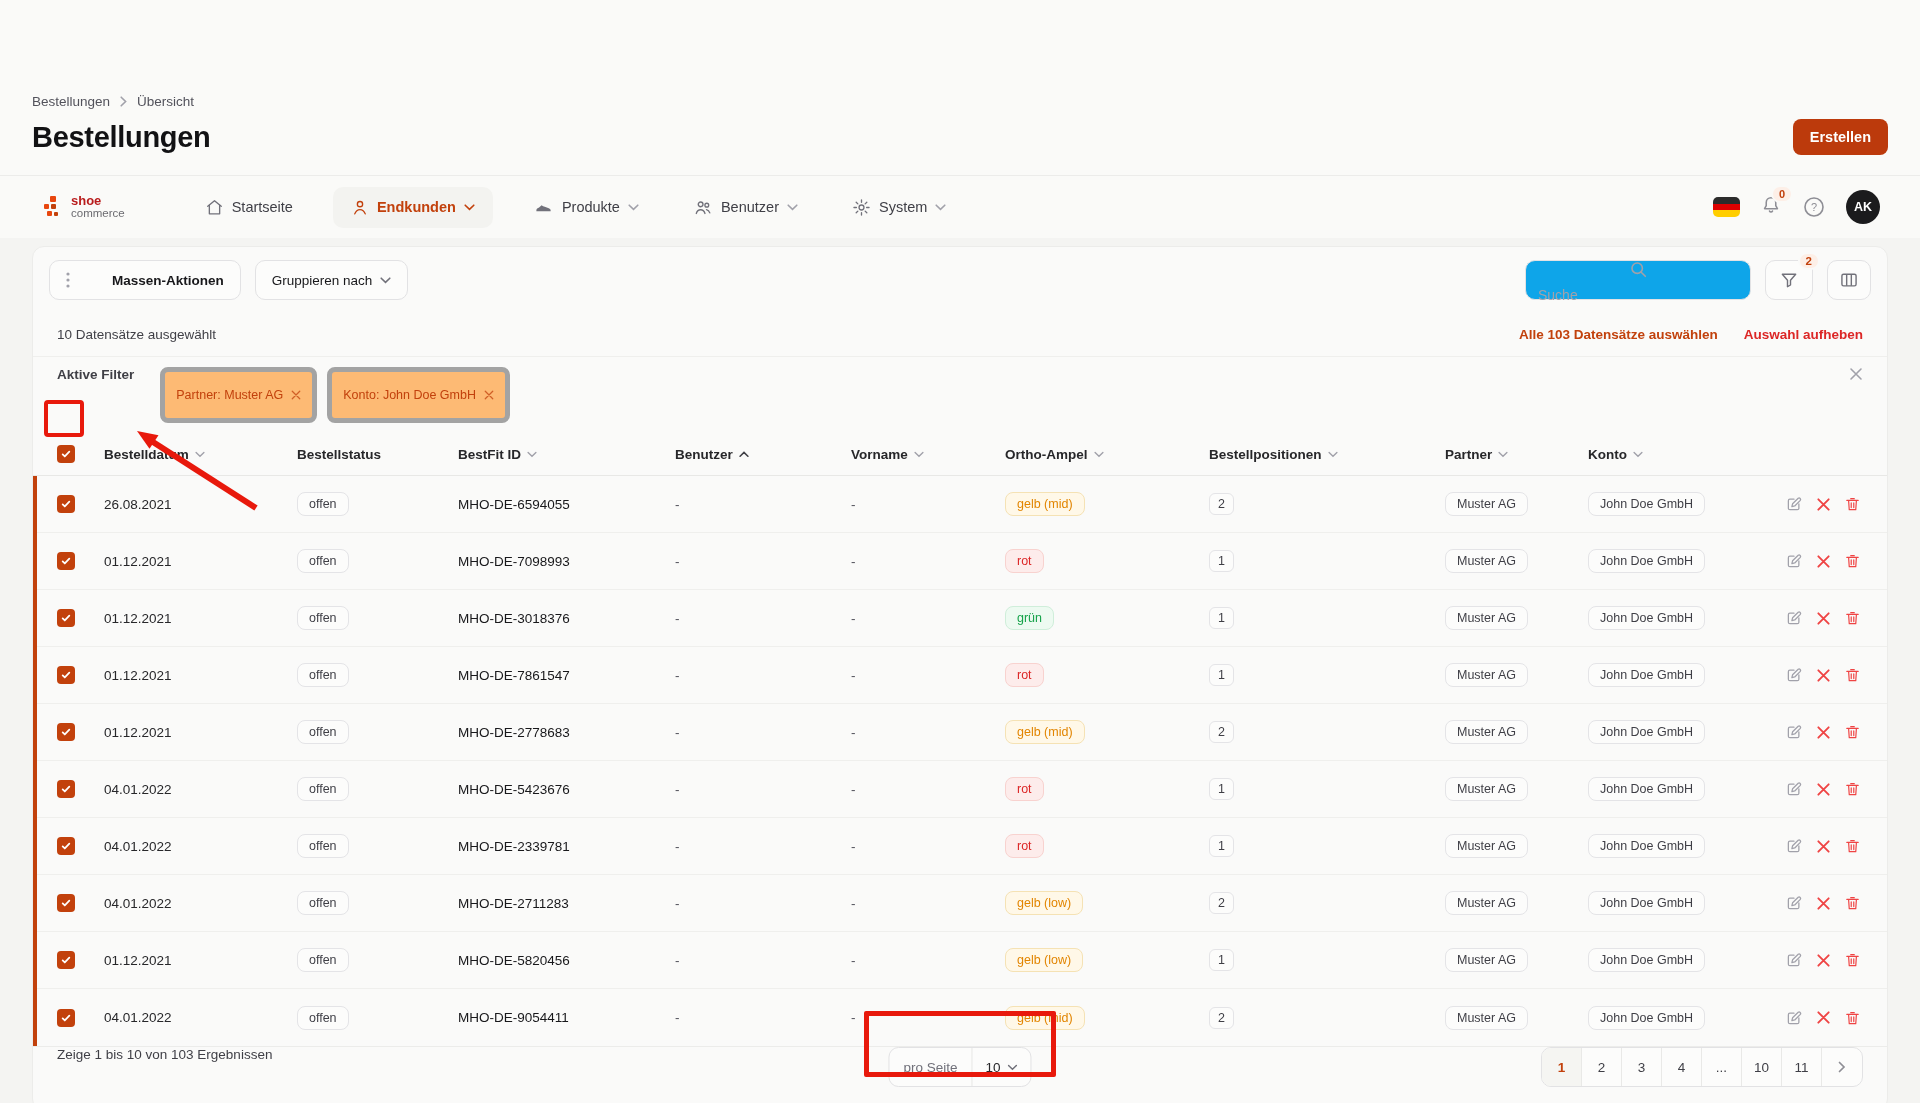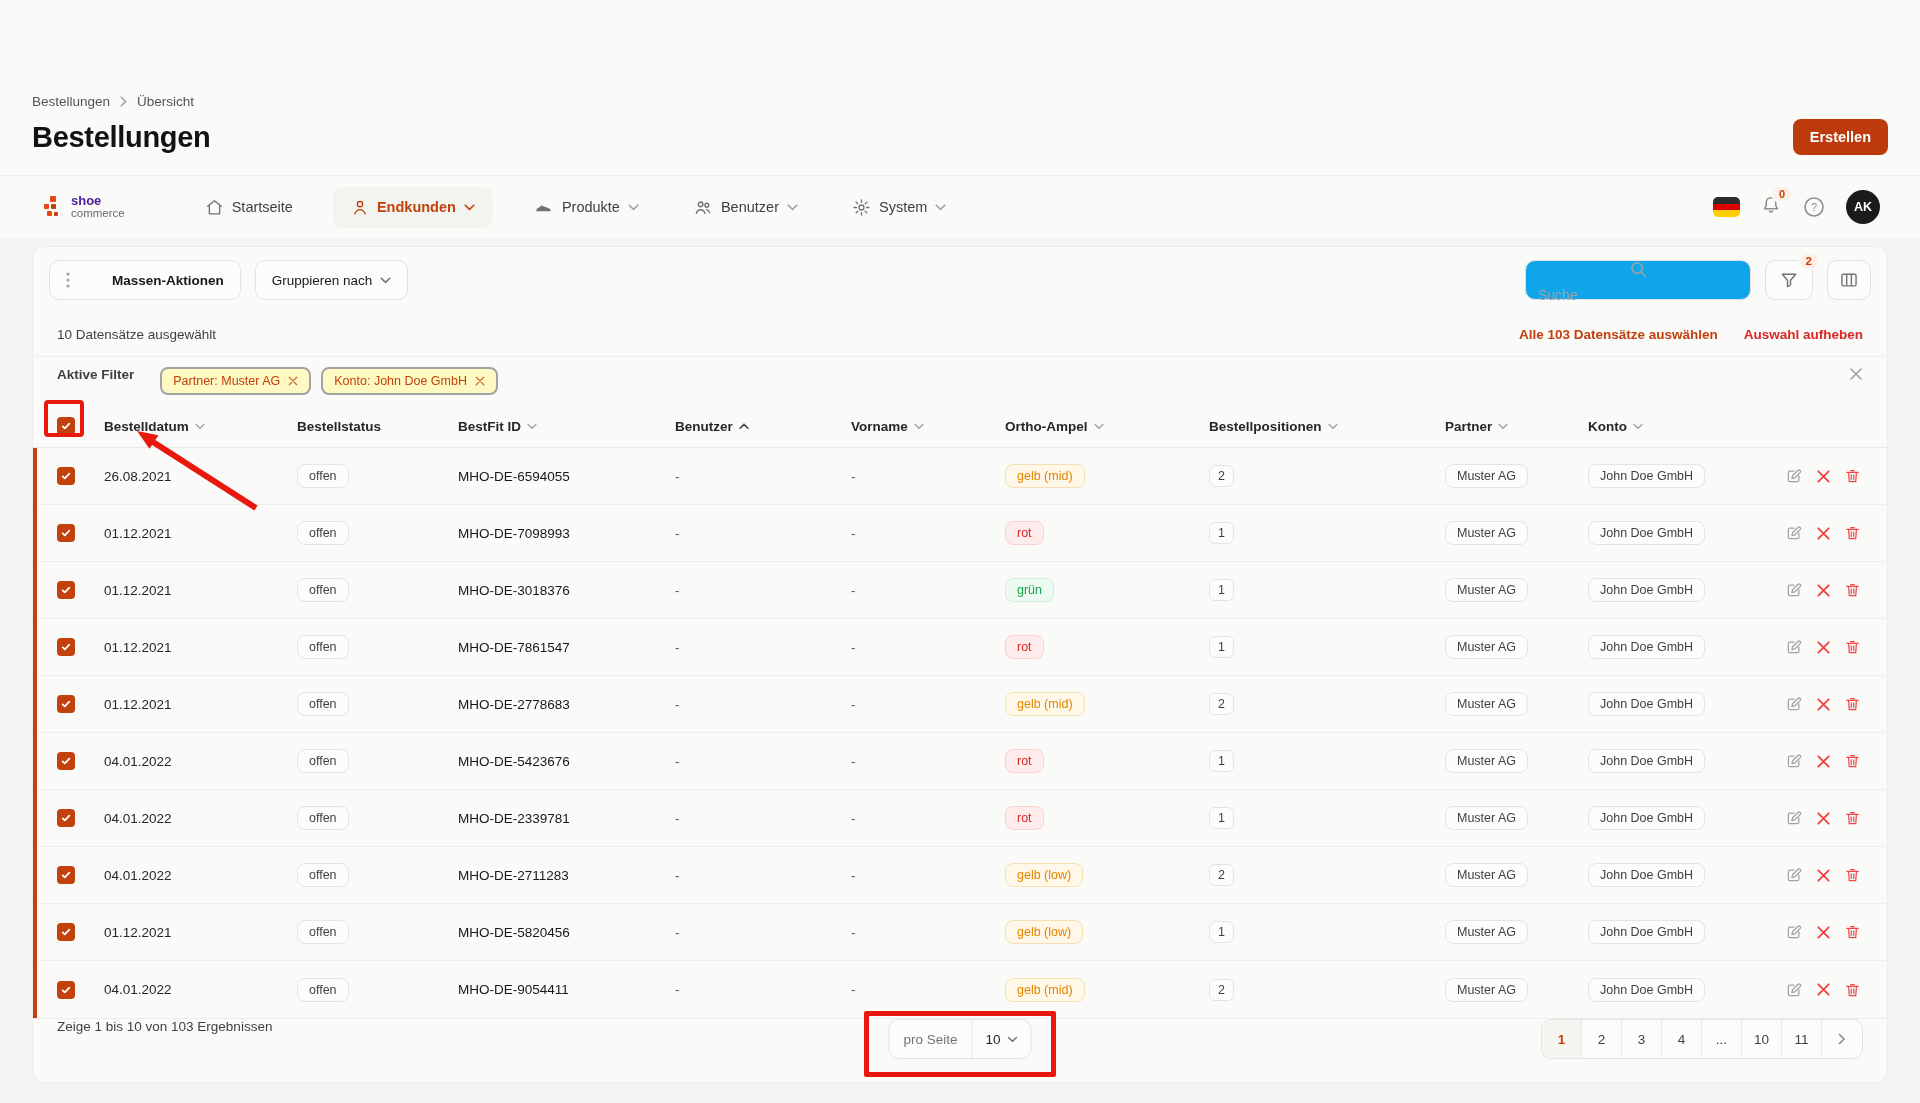--- a/index.html
+++ b/index.html
@@ -20,21 +20,21 @@
   .breadcrumb .crumb-sep { color:#A1A1AA; }
   .title-row { display:flex; align-items:center; justify-content:space-between; margin-top:10px; }
   .page-title { font-size:29px; font-weight:bold; letter-spacing:-0.3px; color:#121214; }
   .create-btn { background:#BC3A0C; color:#fff; font-weight:bold; font-size:14.5px; border:none;
     border-radius:8px; padding:10px 17px; cursor:pointer; font-family:inherit; }
 
   
   .navbar { background:#FAFAF8; height:62px; display:flex; align-items:center; padding:0 40px 0 42px; }
   .logo { display:flex; align-items:center; gap:7px; margin-right:66px; }
   .logo-text { line-height:1; }
-  .logo-line1 { font-size:13px; font-weight:bold; color:#4c1d95; }
+  .logo-line1 { font-size:13px; font-weight:bold; color:#b91c1c; }
   .logo-line2 { font-size:11.5px; color:#6B6B70; margin-top:1px; }
   .nav-items { display:flex; align-items:center; gap:26px; }
   .nav-item { display:flex; align-items:center; gap:8px; font-size:14.5px; color:#3F3F46;
     padding:11px 14px; border-radius:10px; cursor:pointer; white-space:nowrap; }
   .nav-item .icon { color:#71717A; }
   .nav-item .chev { color:#A1A1AA; }
   .nav-item.active { background:#F3F3F0; color:#C2410C; font-weight:bold; padding:11px 18px; }
   .nav-item.active .icon, .nav-item.active .chev { color:#C2410C; }
   .nav-right { margin-left:auto; display:flex; align-items:center; gap:20px; }
   .flag { width:27px; height:20px; border-radius:5px; overflow:hidden; display:flex; flex-direction:column; cursor:pointer; }
@@ -72,22 +72,22 @@
 
   .selection-bar { display:flex; align-items:center; justify-content:space-between; padding:14px 24px;
     border-bottom:1px solid #EFEFED; font-size:13.5px; color:#3F3F46; }
   .selection-links { display:flex; gap:26px; }
   .link-orange { color:#C2410C; font-weight:bold; cursor:pointer; }
   .link-red { color:#DC2626; font-weight:bold; cursor:pointer;text-align:right; }
 
   .filter-bar { display:flex; align-items:flex-start; gap:26px; padding:10px 24px; }
   .filter-label { font-size:13.5px; font-weight:bold; color:#3F3F46; }
   .chips { display:flex; gap:10px; }
-  .chip { display:flex; align-items:center; gap:8px; background:#fef9c3; border:2px solid #a3a3a3;
-    color:#C2410C; font-size:12.5px; border-radius:8px; padding:5px 11px; cursor:pointer; }
+  .chip { display:flex; align-items:center; gap:8px; background:#fdba74; border:5px solid #a3a3a3;
+    color:#C2410C; font-size:12.5px; border-radius:8px; padding:16px 11px; cursor:pointer; }
   .chip .chip-x { color:#C2410C; opacity:.75; }
   .filter-close { margin-left:auto; color:#A1A1AA; cursor:pointer; }
 
   
   .trow { display:grid; grid-template-columns:71px 193px 161px 217px 176px 154px 204px 236px 143px 193px minmax(0,1fr);
     align-items:center; }
   .thead { height:43px; border-bottom:1px solid #E8E8E6; position:relative; }
   .th { display:flex; align-items:center; gap:6px; font-size:13px; font-weight:bold; color:#18181B; }
   .th .sort { color:#A1A1AA; } .th .sort.active { color:#3F3F46; }
   .tbody { position:relative; }

